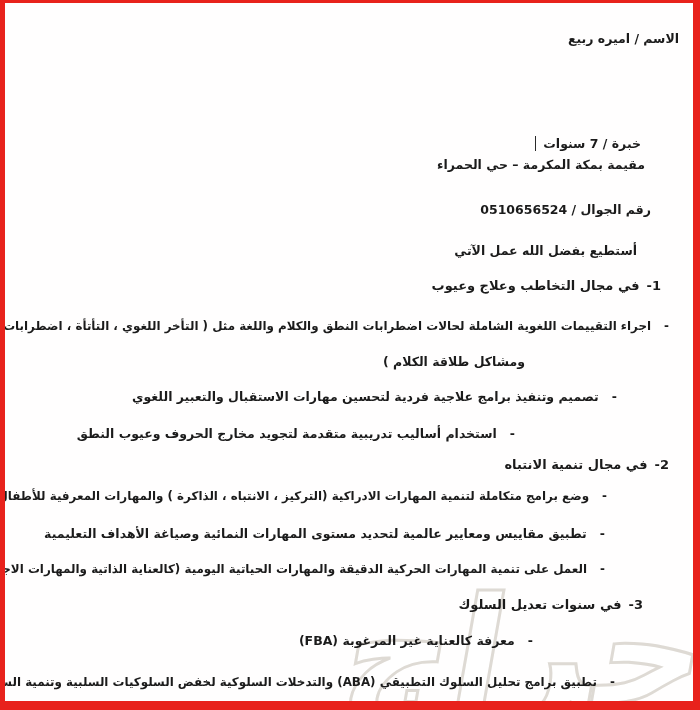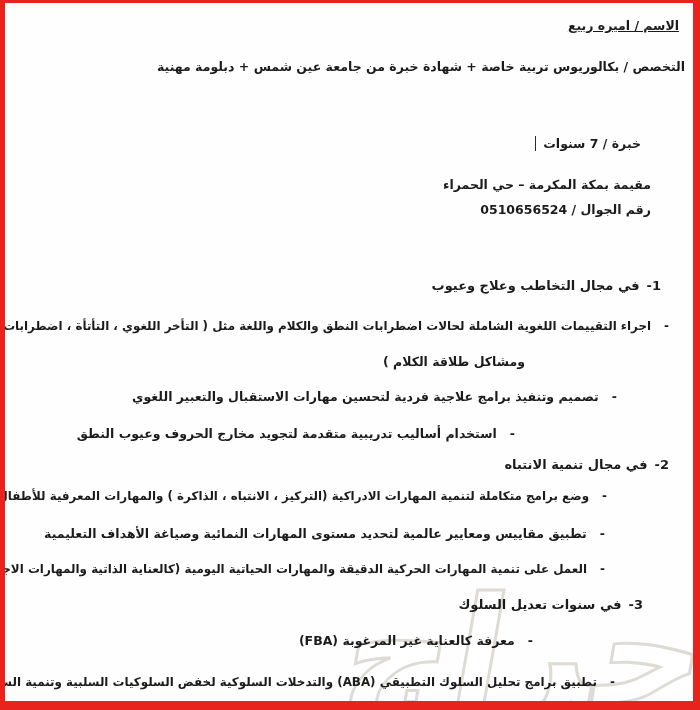--- a/index.html
+++ b/index.html
@@ -20,24 +20,24 @@
   .sz-sm{font-size:11.9px;}
   .cursor{display:inline-block;width:1.5px;height:15px;background:#2a2a2a;margin-right:7px;}
   .watermark{
     position:absolute;right:-14px;bottom:-26px;z-index:1;direction:rtl;
     font-size:150px;line-height:1;font-weight:bold;letter-spacing:6px;
     color:#ffffff;-webkit-text-stroke:3px #dedad4;
     text-shadow:0 0 1px #e3dfd9;
     transform:skewX(-10deg);
   }
   
-  .l0 {top:15px; right:14px;text-decoration:underline;}
+  .l0 {top:28px; right:14px;}
   .l1 {top:56px; right:8px;}
   .l2 {top:100px;right:52px;margin-top:33px;}
-  .l3 {top:154px;right:42px;margin-top:20px;}
+  .l3 {top:154px;right:48px;}
   .l4 {top:199px;right:42px;text-align:right;}
   .l5 {top:240px;right:56px;}
   .l6 {top:275px;right:32px;}
   .l7 {top:316px;right:24px;}
   .l8 {top:351px;right:168px;align-items:flex-end;}
   .l9 {top:386px;right:76px;}
   .l10{top:423px;right:178px;}
   .l11{top:454px;right:24px;}
   .l12{top:486px;right:86px;}
   .l13{top:523px;right:88px;}
@@ -50,37 +50,37 @@
 <body>
 
 <div class="page" style="border-color: rgb(232, 34, 28); color: rgb(27, 27, 27);">
 
   <div class="watermark">حراج</div>
 
   <div class="line l0">
     <span>الاسم / اميره ربيع</span>
   </div>
 
-  <div class="line l1">
-    <span>التخصص / بكالوريوس تربية خاصة + شهادة خبرة من جامعة عين شمس + دبلومة مهنية</span>
-  </div>
 
   <div class="line l2">
     <span>خبرة / 7 سنوات</span>
     <span class="cursor"></span>
   </div>
 
   <div class="line l3">
     <span>مقيمة بمكة المكرمة – حي الحمراء</span>
   </div>
 
   <div class="line l4">
     <span>رقم الجوال / 0510656524</span>
   </div>
 
+  <div class="line l5">
+    <span>أستطيع بفضل الله عمل الآتي</span>
+  </div>
 
   <div class="line l6 heading">
     <span class="marker">1-</span>
     <span>في مجال التخاطب وعلاج وعيوب</span>
   </div>
 
   <div class="line l7 bullet sz-sm">
     <span class="marker">-</span>
     <span>اجراء التقييمات اللغوية الشاملة لحالات اضطرابات النطق والكلام واللغة مثل ( التأخر اللغوي ، التأتأة ، اضطرابات الصوت ،</span>
   </div>

